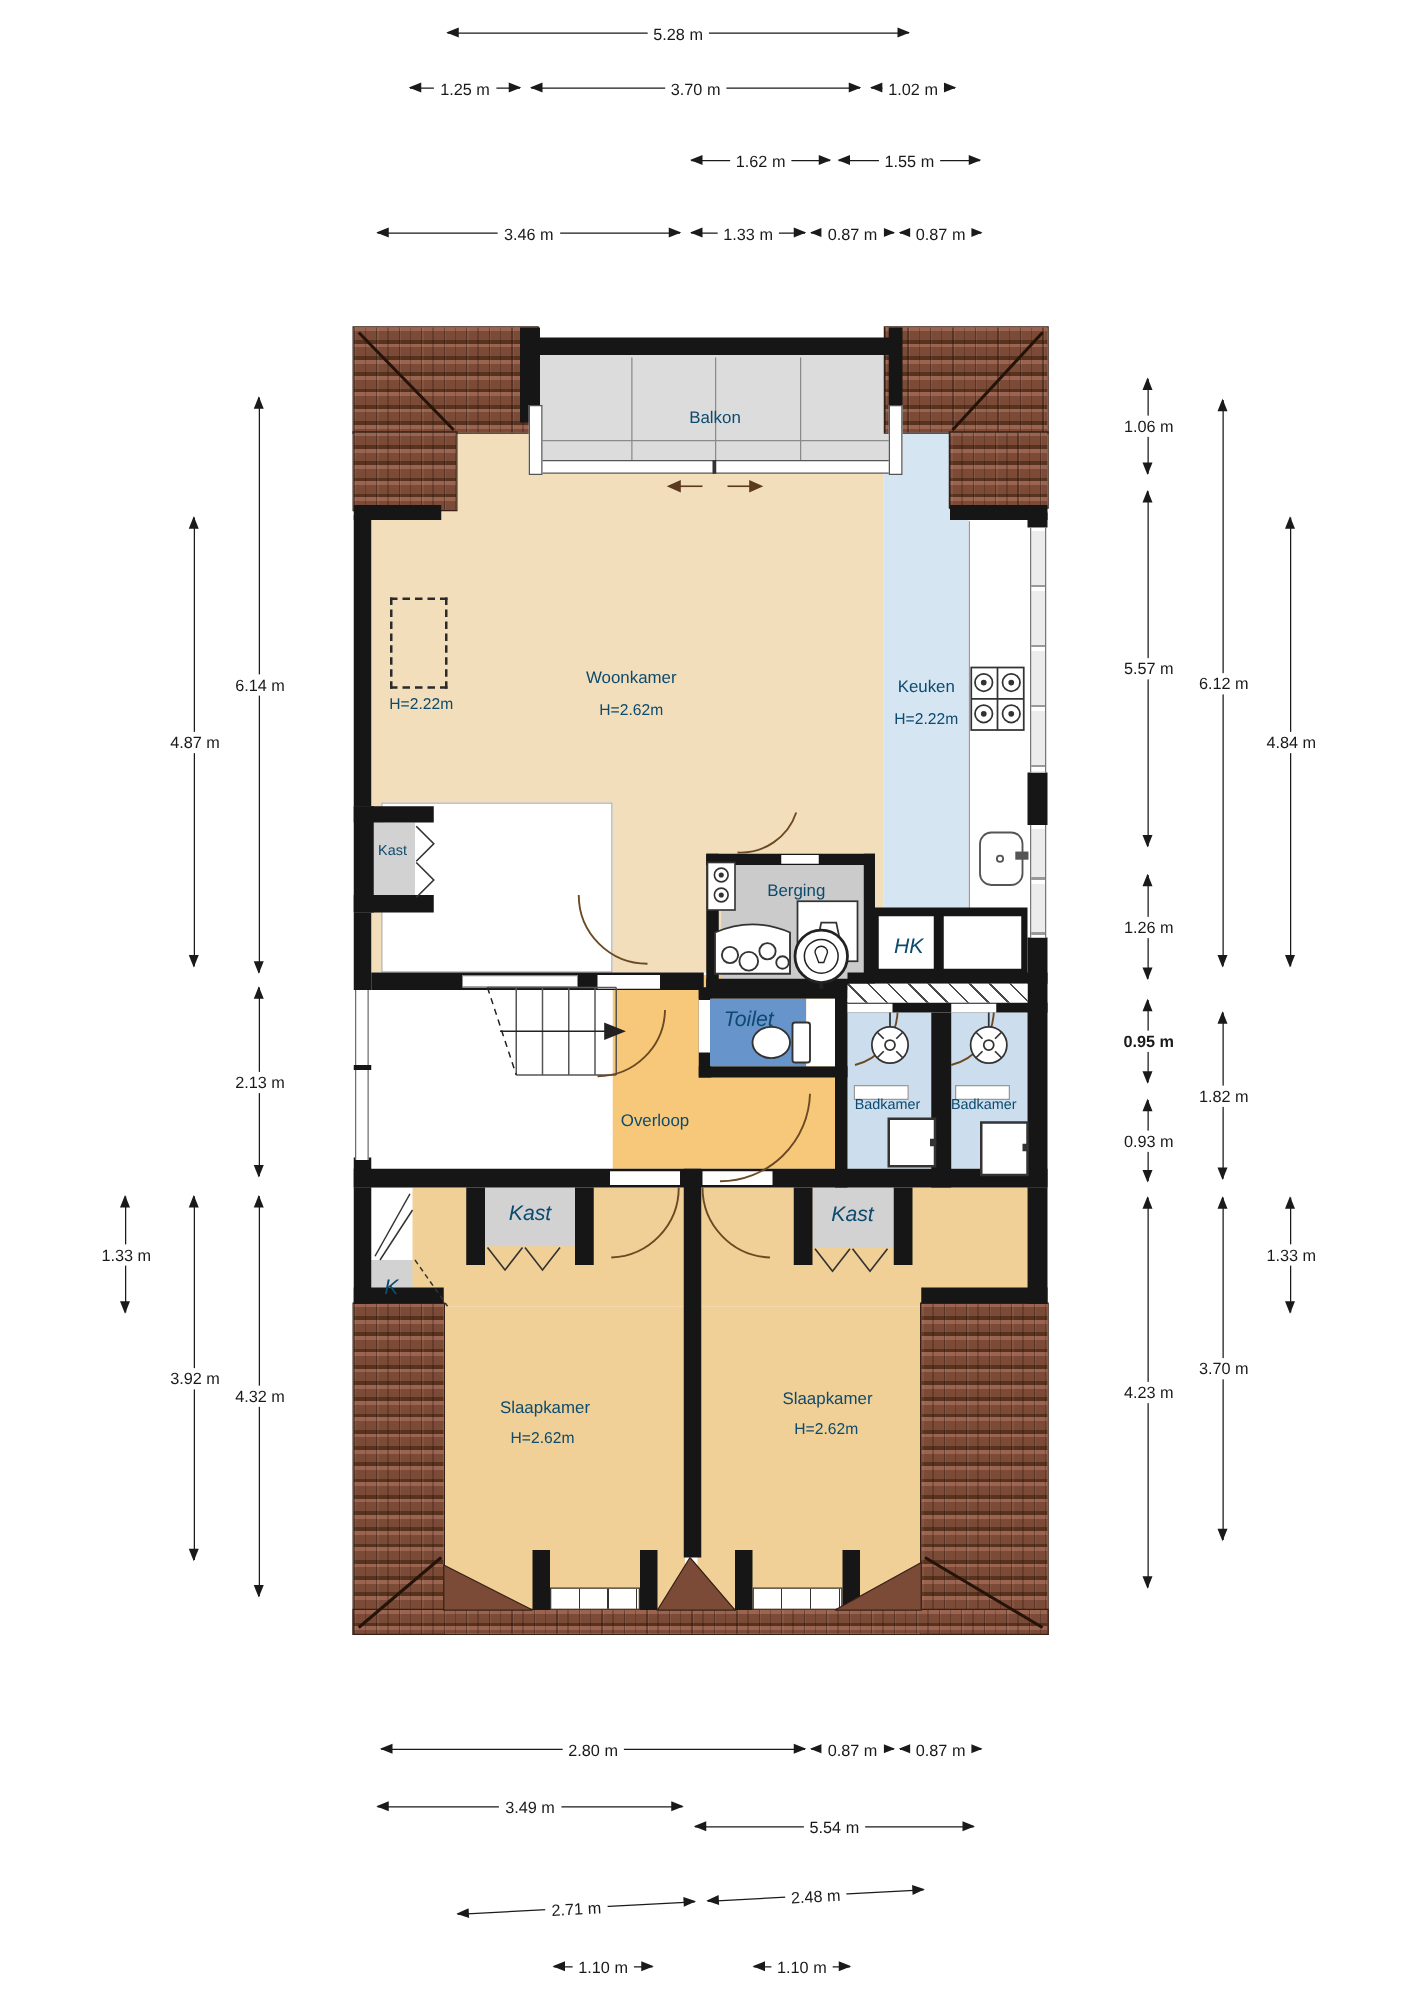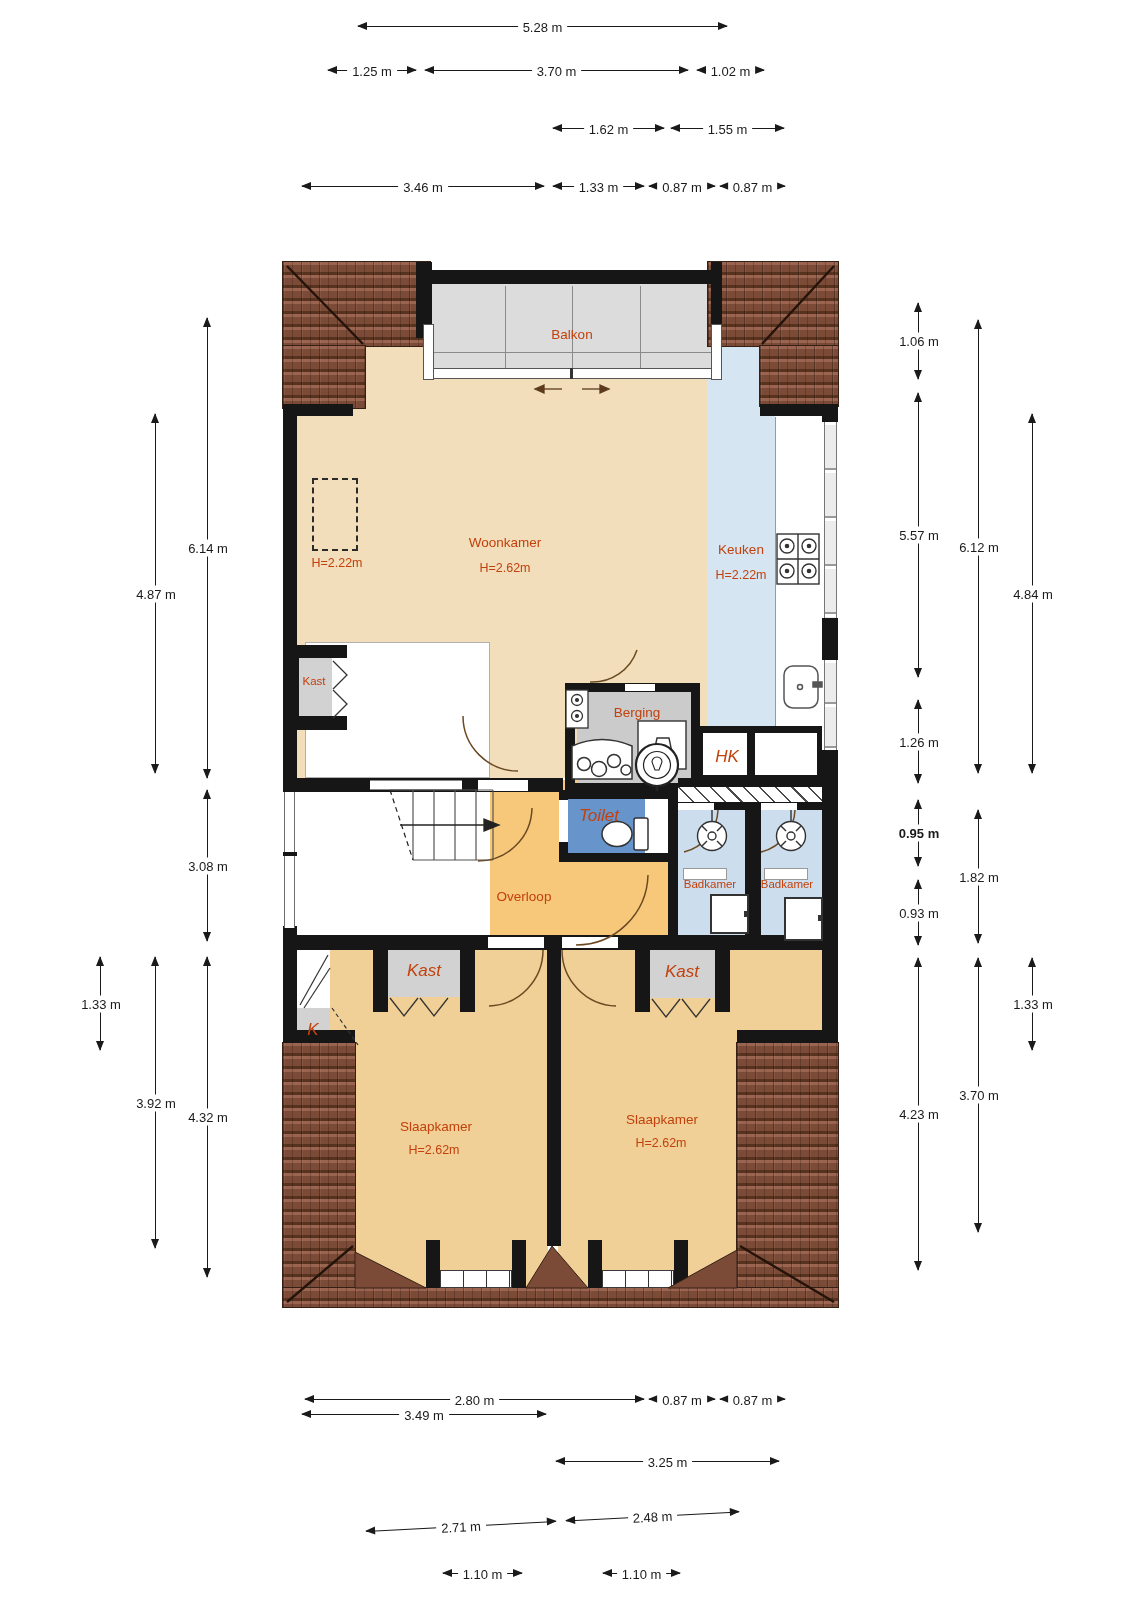--- a/index.html
+++ b/index.html
@@ -7,21 +7,21 @@
           font-family:"Liberation Sans",sans-serif;color:#1a1a1a;}
   #canvas div{position:absolute;box-sizing:border-box;}
   .floor{background:var(--beige);}
   .wall{background:var(--wall);}
   .roof{background:
       repeating-linear-gradient(90deg, rgba(20,8,2,.35) 0 1px, rgba(255,255,255,.06) 1px 2px, transparent 2px 9px, rgba(20,8,2,.22) 9px 10px, transparent 10px 18px),
       repeating-linear-gradient(180deg, #9a6450 0 3px, #7c4b38 3px 10px, #57321f 10px 13px);
       outline:1px solid #362016;}
   .white{background:#fff;}
   .gray{background:var(--gray);}
-  .rlabel{position:absolute;transform:translate(-50%,-50%);font-size:13.5px;white-space:nowrap;color:#c2410c;}
+  .rlabel{position:absolute;transform:translate(-50%,-50%);font-size:13.5px;white-space:nowrap;color:#0c4a6e;}
   .rlabel.h{font-size:12.5px;}
   .rlabel.small{font-size:11.5px;}
   .rlabel.tiny{font-size:17px;font-style:italic;}
   .hatch{background:repeating-linear-gradient(45deg,#fff 0 10px,#4a4a4a 10px 11.5px);}
   .winV{background:#fff;border-left:1px solid #6e6e6e;border-right:1px solid #6e6e6e;}
   .winH{background:#fff;border:1.5px solid #3a3a3a;}
   .dashedzone{border:2.2px dashed #2b2b2b;background:transparent;}
   
   .dim-h{position:absolute;height:0;border-top:1.3px solid #1a1a1a;}
   .dim-v{position:absolute;width:0;border-left:1.3px solid #1a1a1a;}
@@ -369,29 +369,29 @@
       <div class="dim-h" style="left: 649px; top: 1399px; width: 66px;">
         <i class="a-l"></i>
         <i class="a-r"></i>
         <span class="lab">0.87 m</span>
       </div>
       <div class="dim-h" style="left: 720px; top: 1399px; width: 65px;">
         <i class="a-l"></i>
         <i class="a-r"></i>
         <span class="lab">0.87 m</span>
       </div>
-      <div class="dim-h" style="left: 302px; top: 1414px; width: 244px;">
+      <div class="dim-h" style="left: 302px; top: 1445px; width: 244px;">
         <i class="a-l"></i>
         <i class="a-r"></i>
         <span class="lab">3.49 m</span>
       </div>
       <div class="dim-h" style="left: 556px; top: 1461px; width: 223px;">
         <i class="a-l"></i>
         <i class="a-r"></i>
-        <span class="lab">3.25 m</span>
+        <span class="lab">5.54 m</span>
       </div>
       <div class="dim-h" style="left: 366px; top: 1526px; width: 190px; transform: rotate(-3deg);">
         <i class="a-l"></i>
         <i class="a-r"></i>
         <span class="lab">2.71 m</span>
       </div>
       <div class="dim-h" style="left: 566px; top: 1516px; width: 173px; transform: rotate(-3deg);">
         <i class="a-l"></i>
         <i class="a-r"></i>
         <span class="lab">2.48 m</span>
@@ -412,21 +412,21 @@
         <span class="lab">6.14 m</span>
       </div>
       <div class="dim-v" style="left: 155px; top: 414px; height: 359px;">
         <i class="a-t"></i>
         <i class="a-b"></i>
         <span class="lab">4.87 m</span>
       </div>
       <div class="dim-v" style="left: 207px; top: 790px; height: 151px;">
         <i class="a-t"></i>
         <i class="a-b"></i>
-        <span class="lab">3.08 m</span>
+        <span class="lab">2.13 m</span>
       </div>
       <div class="dim-v" style="left: 100px; top: 957px; height: 93px;">
         <i class="a-t"></i>
         <i class="a-b"></i>
         <span class="lab">1.33 m</span>
       </div>
       <div class="dim-v" style="left: 155px; top: 957px; height: 291px;">
         <i class="a-t"></i>
         <i class="a-b"></i>
         <span class="lab">3.92 m</span>

